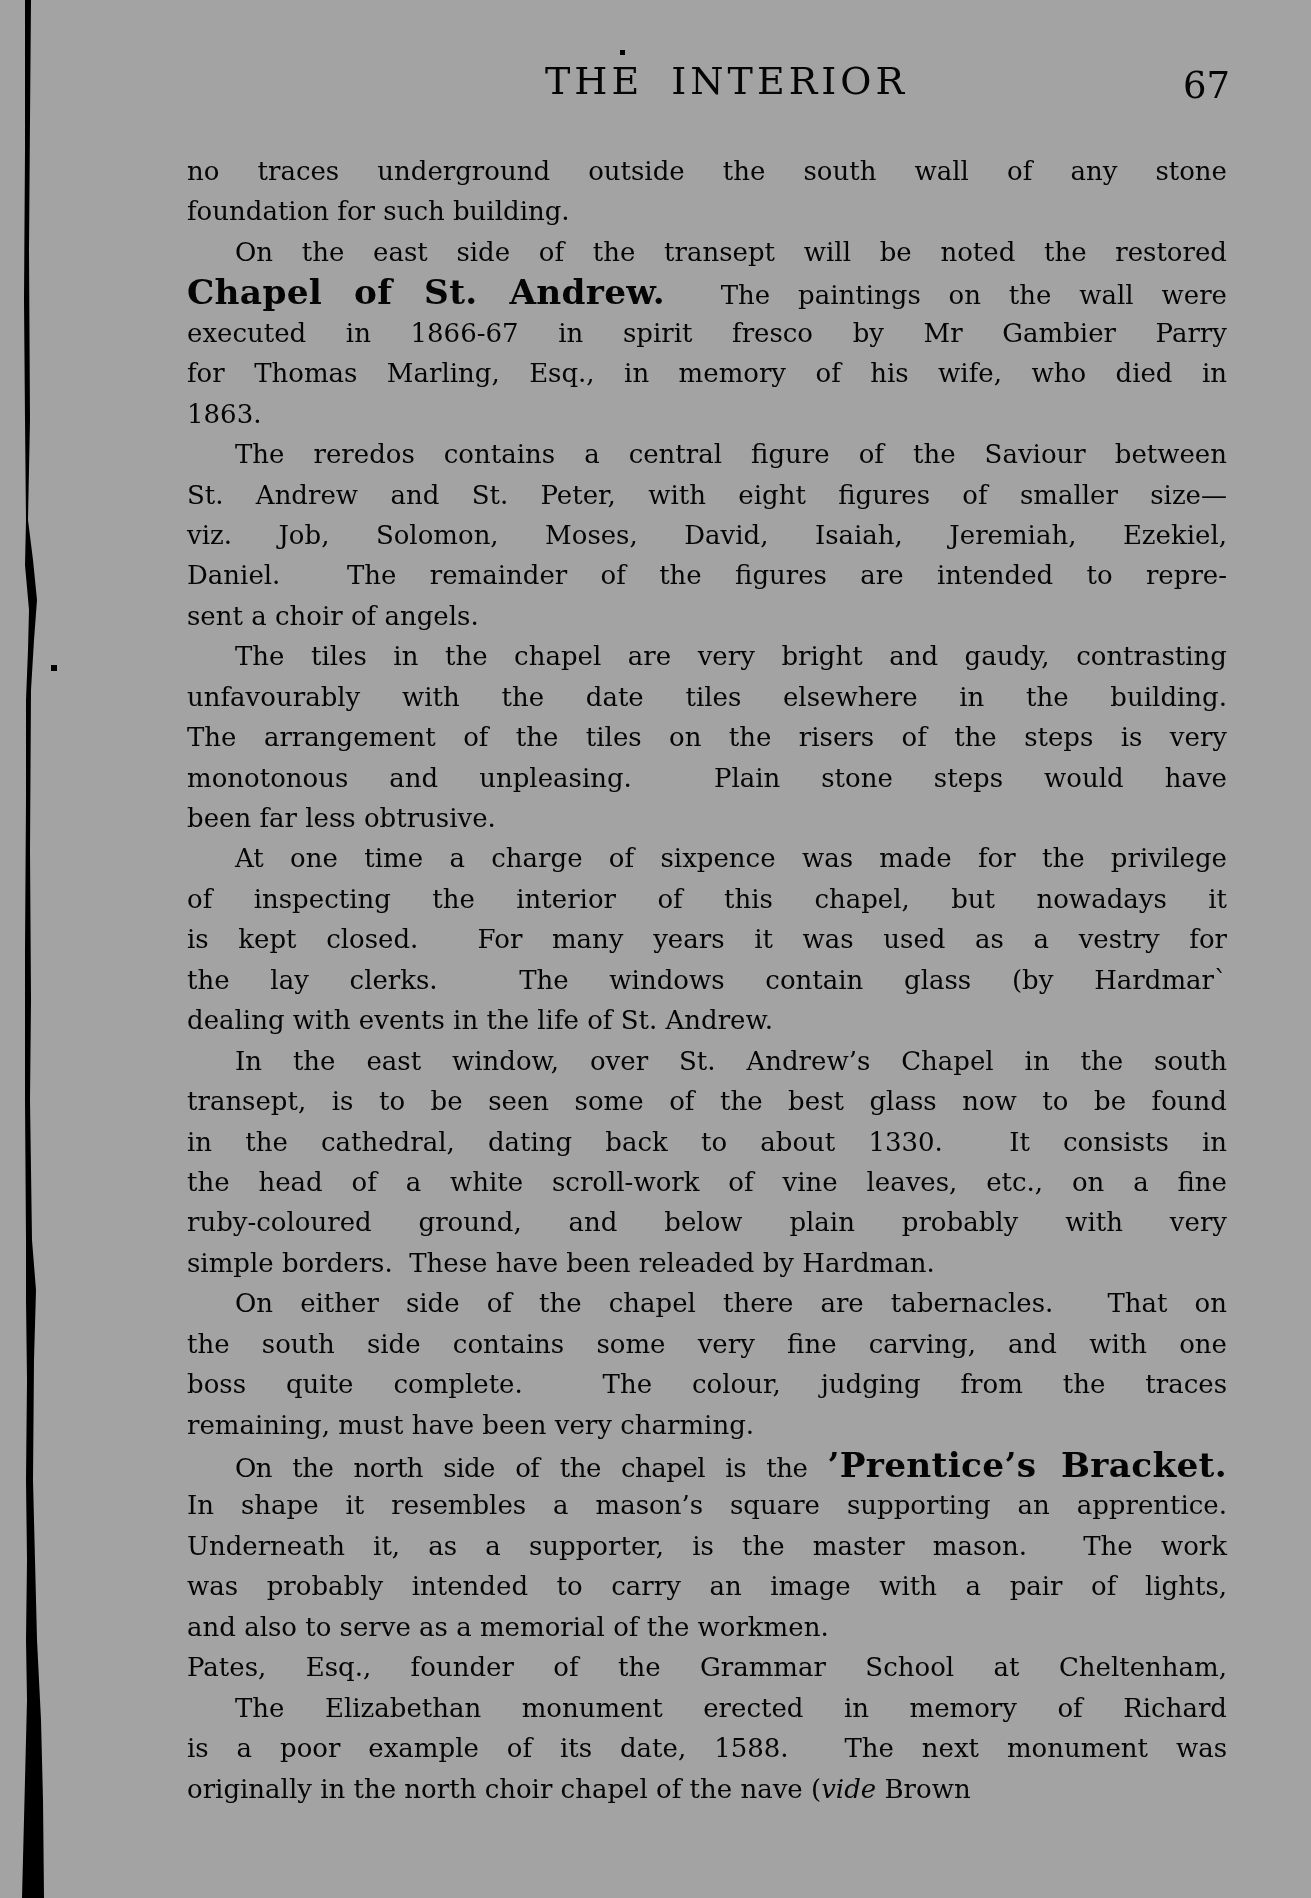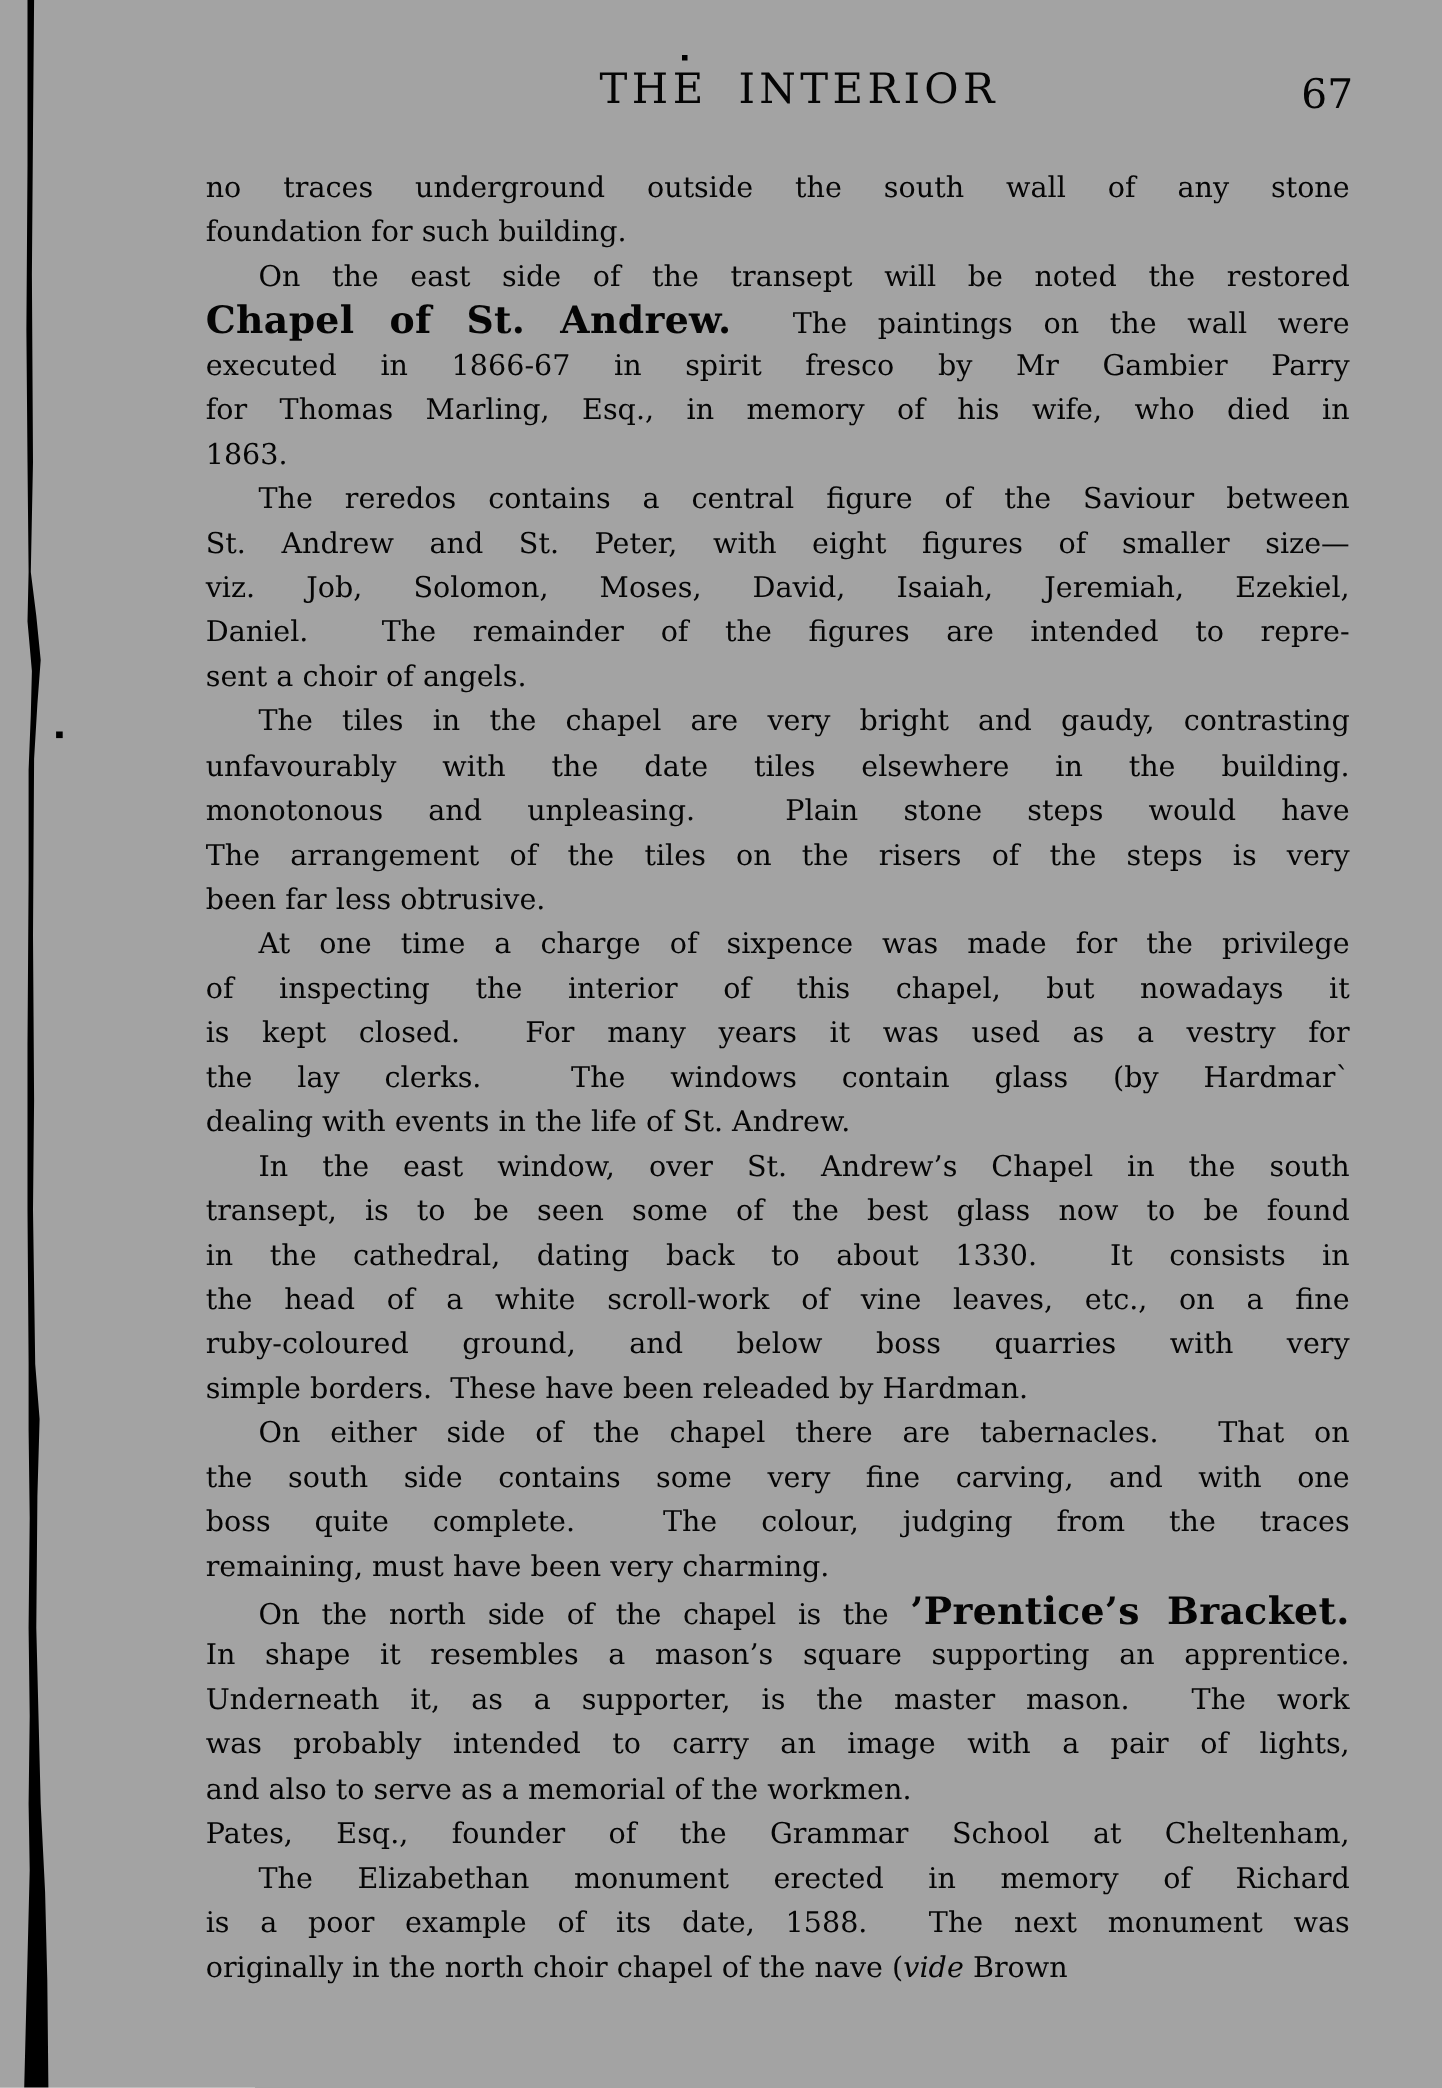--- a/index.html
+++ b/index.html
@@ -71,33 +71,33 @@
       <div class="line just"><span class="seg-n">executed in 1866-67 in spirit fresco by Mr Gambier Parry</span></div>
       <div class="line just"><span class="seg-n">for Thomas Marling, Esq., in memory of his wife, who died in</span></div>
       <div class="line"><span class="seg-n">1863.</span></div>
       <div class="line ind just"><span class="seg-n">The reredos contains a central figure of the Saviour between</span></div>
       <div class="line just"><span class="seg-n">St. Andrew and St. Peter, with eight figures of smaller size—</span></div>
       <div class="line just"><span class="seg-n">viz. Job, Solomon, Moses, David, Isaiah, Jeremiah, Ezekiel,</span></div>
       <div class="line just"><span class="seg-n">Daniel.  The remainder of the figures are intended to repre-</span></div>
       <div class="line"><span class="seg-n">sent a choir of angels.</span></div>
       <div class="line ind just"><span class="seg-n">The tiles in the chapel are very bright and gaudy, contrasting</span></div>
       <div class="line just"><span class="seg-n">unfavourably with the date tiles elsewhere in the building.</span></div>
+      <div class="line just"><span class="seg-n">The arrangement of the tiles on the risers of the steps is very</span></div>
       <div class="line just"><span class="seg-n">monotonous and unpleasing.  Plain stone steps would have</span></div>
-      <div class="line just"><span class="seg-n">The arrangement of the tiles on the risers of the steps is very</span></div>
       <div class="line"><span class="seg-n">been far less obtrusive.</span></div>
       <div class="line ind just"><span class="seg-n">At one time a charge of sixpence was made for the privilege</span></div>
       <div class="line just"><span class="seg-n">of inspecting the interior of this chapel, but nowadays it</span></div>
       <div class="line just"><span class="seg-n">is kept closed.  For many years it was used as a vestry for</span></div>
       <div class="line just"><span class="seg-n">the lay clerks.  The windows contain glass (by Hardmar`</span></div>
       <div class="line"><span class="seg-n">dealing with events in the life of St. Andrew.</span></div>
       <div class="line ind just"><span class="seg-n">In the east window, over St. Andrew’s Chapel in the south</span></div>
       <div class="line just"><span class="seg-n">transept, is to be seen some of the best glass now to be found</span></div>
       <div class="line just"><span class="seg-n">in the cathedral, dating back to about 1330.  It consists in</span></div>
       <div class="line just"><span class="seg-n">the head of a white scroll-work of vine leaves, etc., on a fine</span></div>
-      <div class="line just"><span class="seg-n">ruby-coloured ground, and below boss quarries with very</span></div>
+      <div class="line just"><span class="seg-n">ruby-coloured ground, and below plain probably with very</span></div>
       <div class="line"><span class="seg-n">simple borders.  These have been releaded by Hardman.</span></div>
       <div class="line ind just"><span class="seg-n">On either side of the chapel there are tabernacles.  That on</span></div>
       <div class="line just"><span class="seg-n">the south side contains some very fine carving, and with one</span></div>
       <div class="line just"><span class="seg-n">boss quite complete.  The colour, judging from the traces</span></div>
       <div class="line"><span class="seg-n">remaining, must have been very charming.</span></div>
       <div class="line ind just tight"><span class="seg-n">On the north side of the chapel is the </span><span class="seg-b">’Prentice’s Bracket.</span></div>
       <div class="line just"><span class="seg-n">In shape it resembles a mason’s square supporting an apprentice.</span></div>
       <div class="line just"><span class="seg-n">Underneath it, as a supporter, is the master mason.  The work</span></div>
       <div class="line just"><span class="seg-n">was probably intended to carry an image with a pair of lights,</span></div>
       <div class="line"><span class="seg-n">and also to serve as a memorial of the workmen.</span></div>

